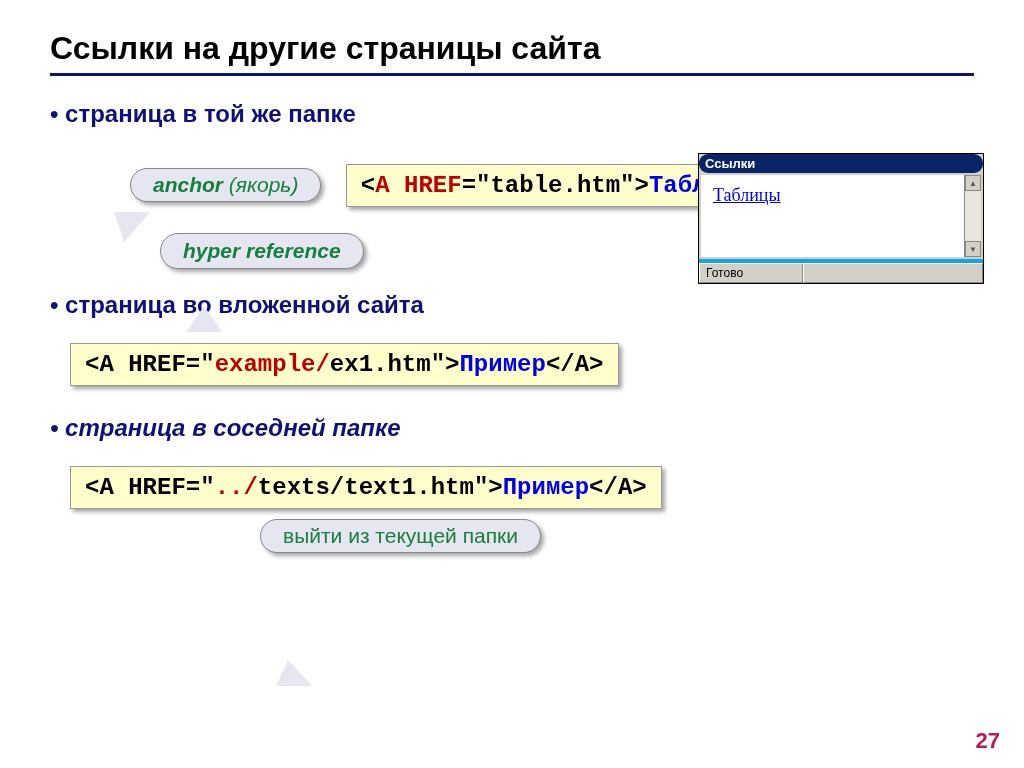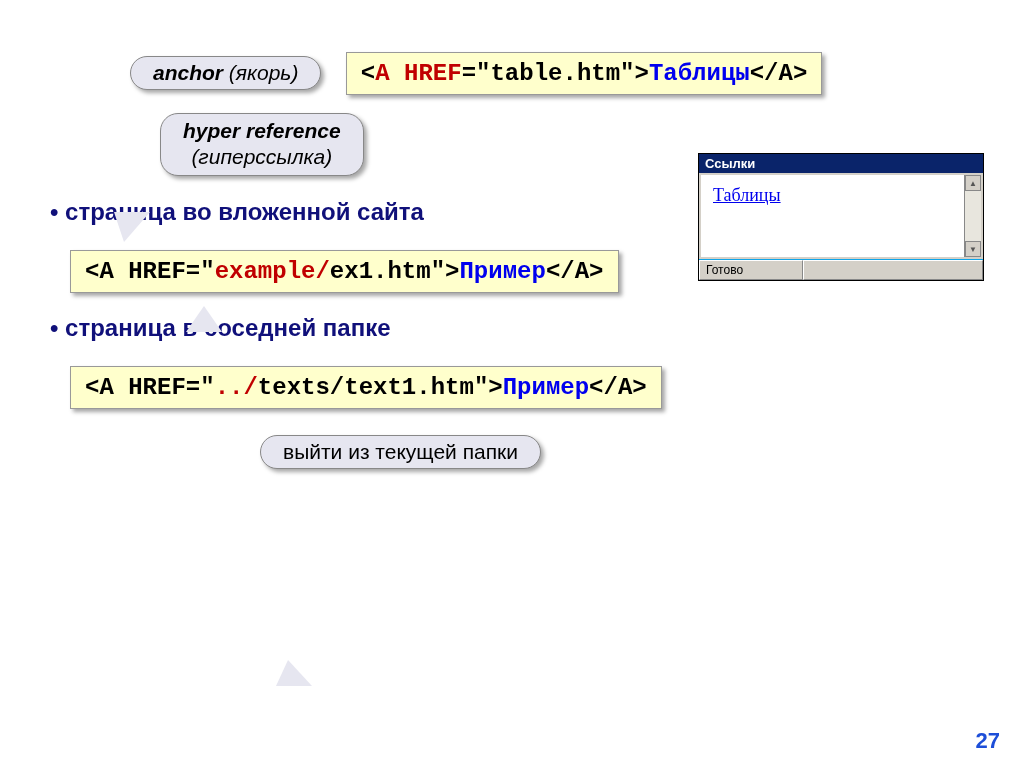--- a/index.html
+++ b/index.html
@@ -38,37 +38,37 @@
     color: #10107a;
   }
   .callout {
     display: inline-block;
     background: #e6e6f0;
     border: 1px solid #888;
     border-radius: 18px;
     padding: 4px 22px;
     font-size: 21px;
     font-style: italic;
-    color: #000000;
+    color: #15803d;
     text-align: center;
     box-shadow: 3px 3px 4px rgba(0,0,0,.35);
     position: relative;
   }
   .callout .bold { font-weight: bold; font-style: italic; }
   .callout-anchor {
     margin-left: 80px;
   }
   .callout-href {
     margin-left: 110px;
-    margin-top: 8px;
+    margin-top: 16px;
     line-height: 1.25;
   }
   .callout-exit {
     margin-left: 210px;
-    margin-top: 16px;
+    margin-top: 0;
     font-style: normal;
   }
   .code-box {
     background: #ffffcc;
     border: 1px solid #999;
     box-shadow: 3px 3px 4px rgba(0,0,0,.35);
     font-family: "Courier New", monospace;
     font-size: 24px;
     font-weight: bold;
     padding: 7px 14px;
@@ -104,39 +104,40 @@
     border-left: 12px solid transparent;
     border-right: 24px solid transparent;
     border-bottom: 26px solid #e6e6f0;
   }
   .page-num {
     position: absolute;
     right: 24px;
     bottom: 14px;
     font-size: 22px;
     font-weight: bold;
-    color: #1d4ed8;
+    color: #be185d;
   }
 
   
   .mini-win {
     position: absolute;
     left: 698px;
     top: 153px;
     width: 284px;
     background: #d4d0c8;
     border: 1px solid #000;
     font-family: Tahoma, Arial, sans-serif;
     font-size: 13px;
   }
   .mini-title {
     background: #0a246a;
     color: #fff;
     font-weight: bold;
     padding: 2px 6px;
+    border-radius: 9px;
   }
   .mini-body {
     background: #fff;
     margin: 2px;
     height: 82px;
     position: relative;
     padding: 10px 12px;
     box-sizing: border-box;
   }
   .mini-link {
@@ -162,67 +163,68 @@
     color: #555;
     font-size: 8px;
   }
   .mini-scroll .track {
     position: absolute;
     top: 16px; bottom: 16px; left: 0; right: 0;
     background: #e8e6de;
   }
   .mini-scroll .btn.bot { position: absolute; bottom: 0; left: 0; right: 0; }
   .mini-status {
-    border-top: 1px solid #0ea5e9;
+    border-top: 4px solid #0ea5e9;
     display: flex;
     font-size: 12px;
   }
   .mini-status .cell {
     padding: 2px 6px;
     border: 1px solid #fff;
     border-right-color: #888;
     border-bottom-color: #888;
     background: #d4d0c8;
   }
   .mini-status .cell.first { flex: 0 0 90px; }
   .mini-status .cell.rest  { flex: 1; }
 
   .section { position: relative; }
 </style>
 </head>
 <body>
 
 <div class="slide">
 
-
-  
+  <div class="title">Ссылки на другие страницы сайта</div>
+
+  
+  <div class="bullet">страница в той же папке</div>
 
   <div class="section">
     <div class="callout callout-anchor">
       <span class="bold">anchor</span><span> (якорь)</span>
     </div>
 
     <div class="code-box" style="margin-top:22px;">
       <span class="c-black">&lt;</span><span class="c-red">A</span><span class="c-black"> </span><span class="c-red">HREF</span><span class="c-black">="table.htm"&gt;</span><span class="c-blue">Таблицы</span><span class="c-black">&lt;/A&gt;</span>
     </div>
 
     <div class="callout callout-href">
       <span class="bold">hyper reference</span><br>
-      <span>(гиперссылка)</span>
     </div>
   </div>
 
   
   <div class="bullet" style="margin-top:22px;">страница во вложенной сайта</div>
   <div class="code-box">
     <span class="c-black">&lt;A HREF="</span><span class="c-red">example/</span><span class="c-black">ex1.htm"&gt;</span><span class="c-blue">Пример</span><span class="c-black">&lt;/A&gt;</span>
   </div>
 
   
-  <div class="bullet" style="margin-top:11px;">страница в соседней папке</div>
+  <div class="bullet" style="margin-top:18px;font-style:italic;">страница в соседней папке</div>
   <div class="code-box">
     <span class="c-black">&lt;A HREF="</span><span class="c-red">../</span><span class="c-black">texts/text1.htm"&gt;</span><span class="c-blue">Пример</span><span class="c-black">&lt;/A&gt;</span>
   </div>
 
   <div class="callout callout-exit">
     <span>выйти из текущей папки</span>
   </div>
 
   
   <div class="ptr ptr-anchor"></div>

